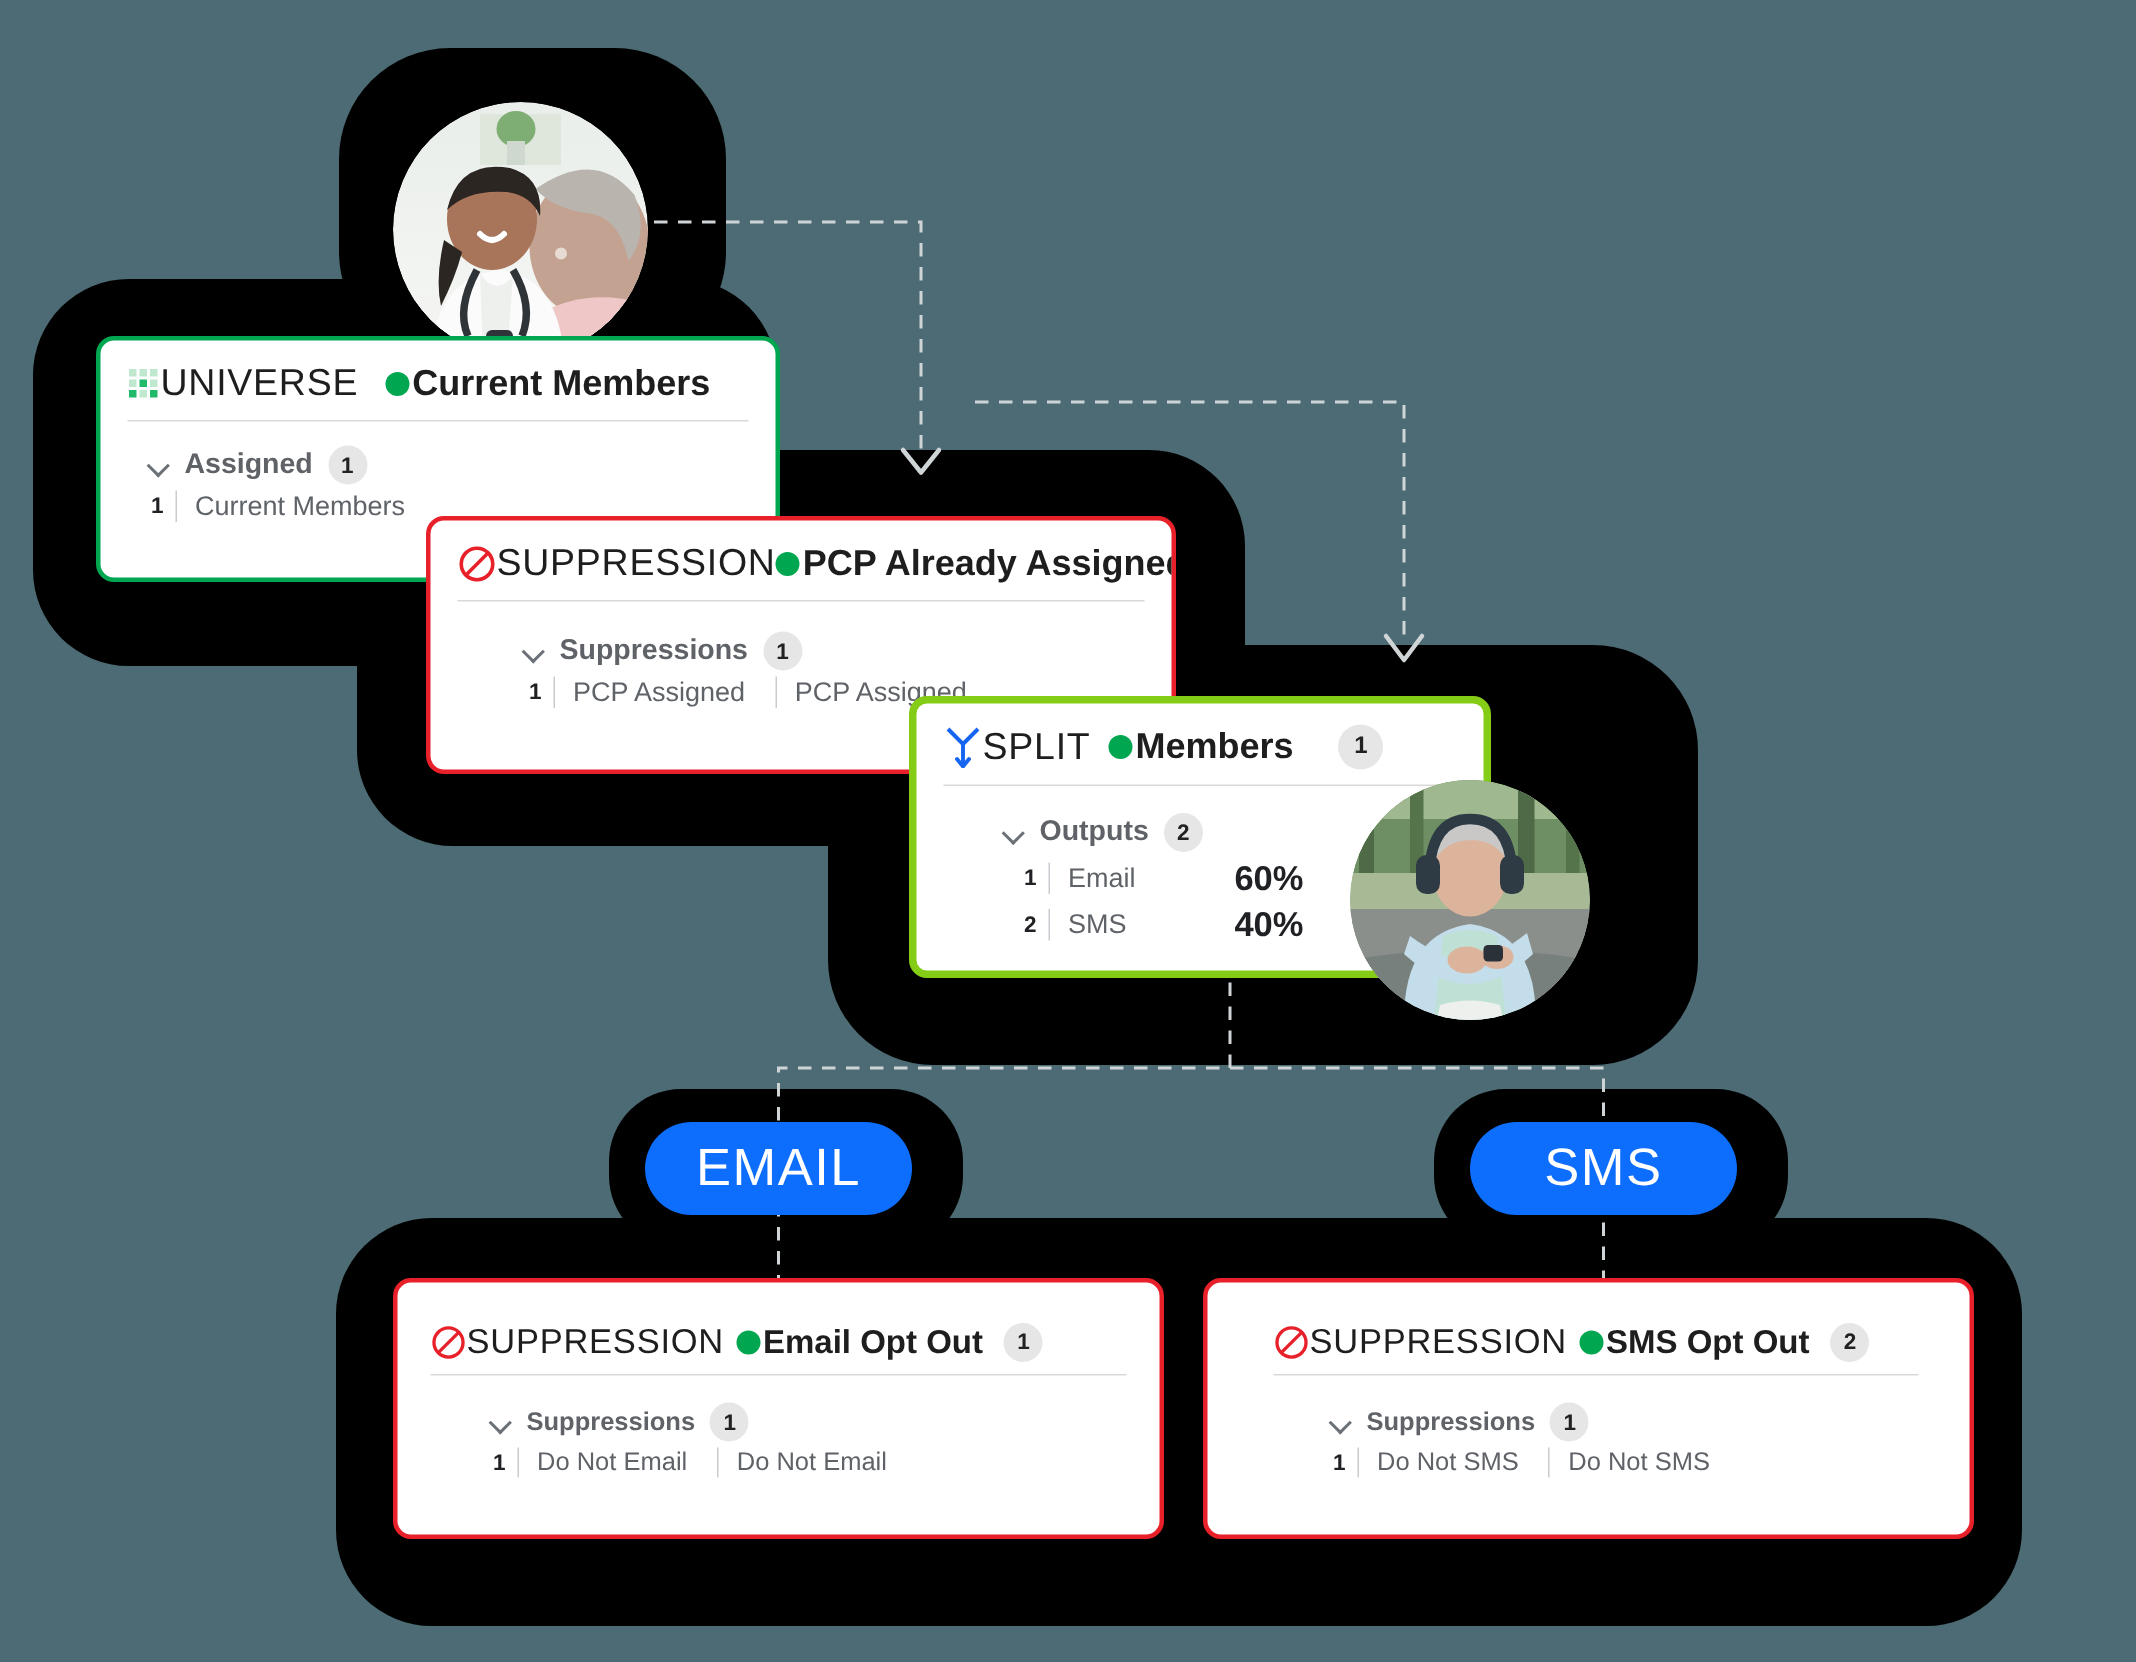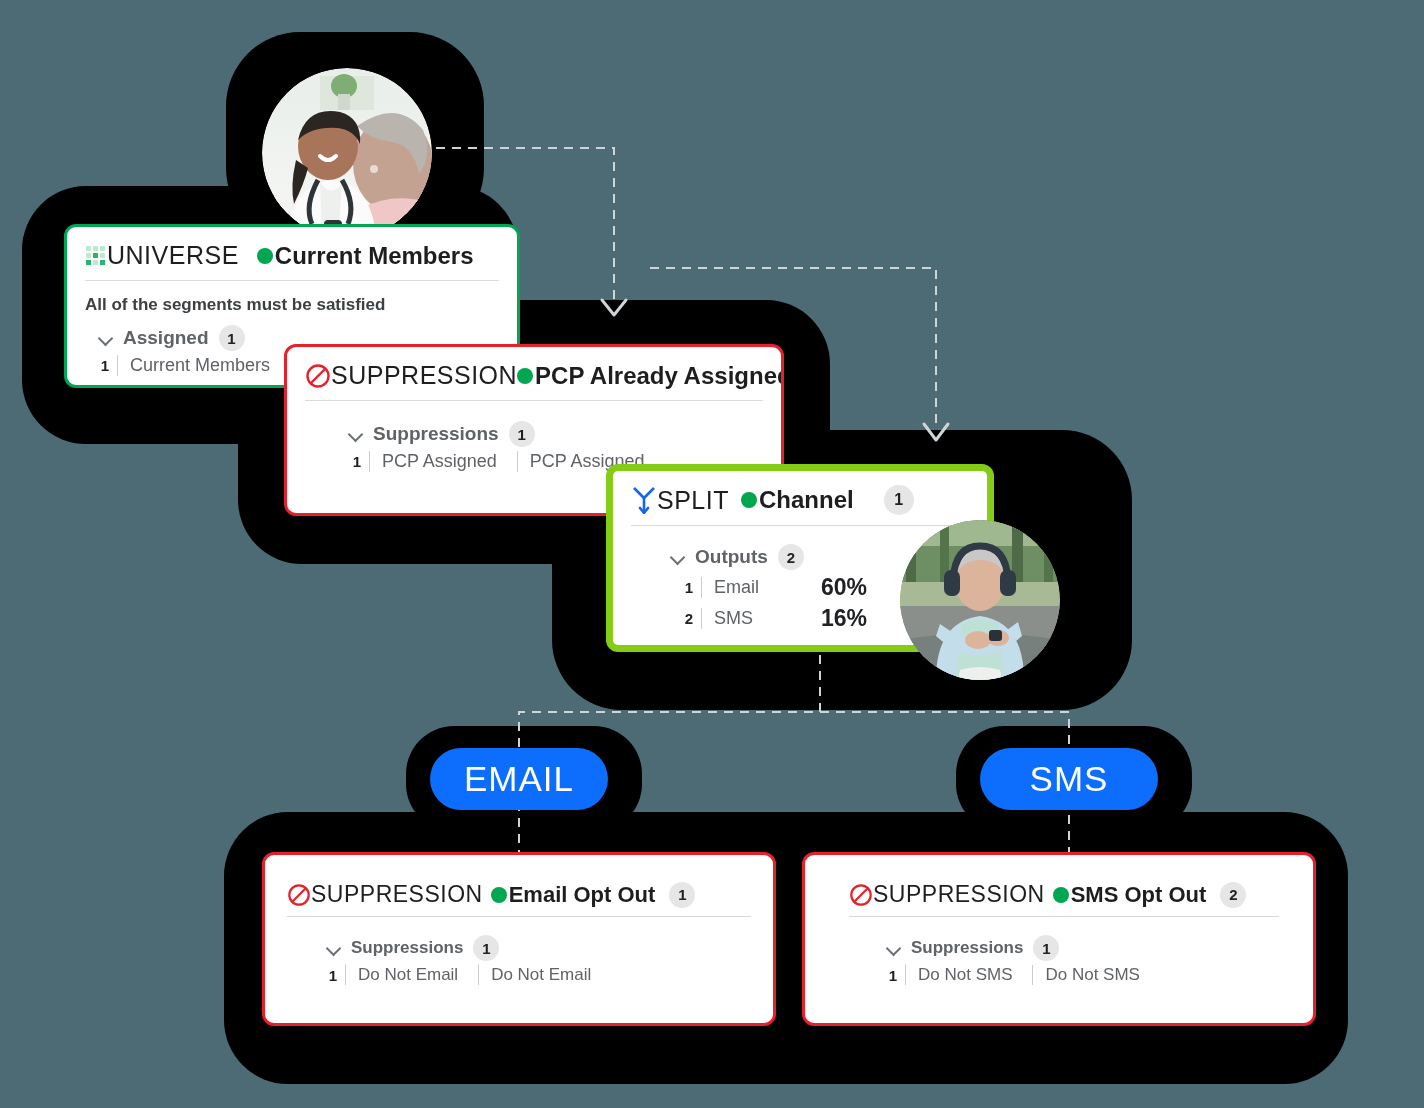--- a/index.html
+++ b/index.html
@@ -21,21 +21,21 @@
   
   .card{
     position:absolute;
     background:#fff;
     border-radius:12px;
     box-sizing:border-box;
     overflow:hidden;
   }
   .card.green{border:3px solid #00a650;}
   .card.red{border:3px solid #e8202a;}
-  .card.blue{border:7px solid #84cc16;}
+  .card.blue{border:5px solid #84cc16;}
 
   .card-head{
     display:flex;align-items:center;
     padding:14px 18px 10px 18px;
     gap:0;
   }
   .hr{height:1px;background:#d9d9d9;margin:0 18px;}
 
   .ctype{
     font-size:25px;letter-spacing:.5px;color:#1e1e1e;
@@ -192,21 +192,20 @@
           <rect x="15" y="15" width="5" height="5" fill="#21b96a"></rect>
         </svg>
       </span>
       <span class="ctype">UNIVERSE</span>
       <span style="width:18px"></span>
       <span class="dot"></span>
       <span class="cname">Current Members</span>
     </div>
     <div class="hr"></div>
     <div class="card-body">
-      <div class="subtitle">All of the segments must be satisfied</div>
       <div class="grouprow">
         <span class="chev"></span>
         <span class="grouplabel">Assigned</span>
         <span class="pill-count">1</span>
       </div>
       <div class="itemrow">
         <span class="idx">1</span>
         <span class="seg">Current Members</span>
       </div>
     </div>
@@ -246,39 +245,39 @@
         <svg width="26" height="28" viewBox="0 0 26 28">
           <path d="M13 27 L13 12" stroke="#1565f0" stroke-width="2.6" fill="none"></path>
           <path d="M13 12 L3 2" stroke="#1565f0" stroke-width="2.6" fill="none"></path>
           <path d="M13 12 L23 2" stroke="#1565f0" stroke-width="2.6" fill="none"></path>
           <polyline points="9,22 13,27 17,22" stroke="#1565f0" stroke-width="2.6" fill="none" stroke-linecap="round" stroke-linejoin="round"></polyline>
         </svg>
       </span>
       <span class="ctype">SPLIT</span>
       <span style="width:12px"></span>
       <span class="dot"></span>
-      <span class="cname">Channel</span>
+      <span class="cname">Members</span>
       <span class="pill-count lg" style="margin-left:30px;">1</span>
     </div>
     <div class="hr"></div>
     <div class="card-body" style="padding-top:12px;padding-right:120px;">
       <div class="grouprow" style="margin-left:40px;">
         <span class="chev"></span>
         <span class="grouplabel">Outputs</span>
         <span class="pill-count">2</span>
       </div>
       <div class="itemrow" style="margin-left:46px;">
         <span class="idx">1</span>
         <span class="seg">Email</span>
         <span class="val">60%</span>
       </div>
       <div class="itemrow" style="margin-left:46px;">
         <span class="idx">2</span>
         <span class="seg">SMS</span>
-        <span class="val">16%</span>
+        <span class="val">40%</span>
       </div>
     </div>
   </div>
 
   <div class="avatar" style="left:900px;top:520px;width:160px;height:160px;">
     <svg width="160" height="160" viewBox="0 0 160 160">
       <defs>
         <clipPath id="cB">
             <circle cx="80" cy="80" r="80"></circle>
           </clipPath>

